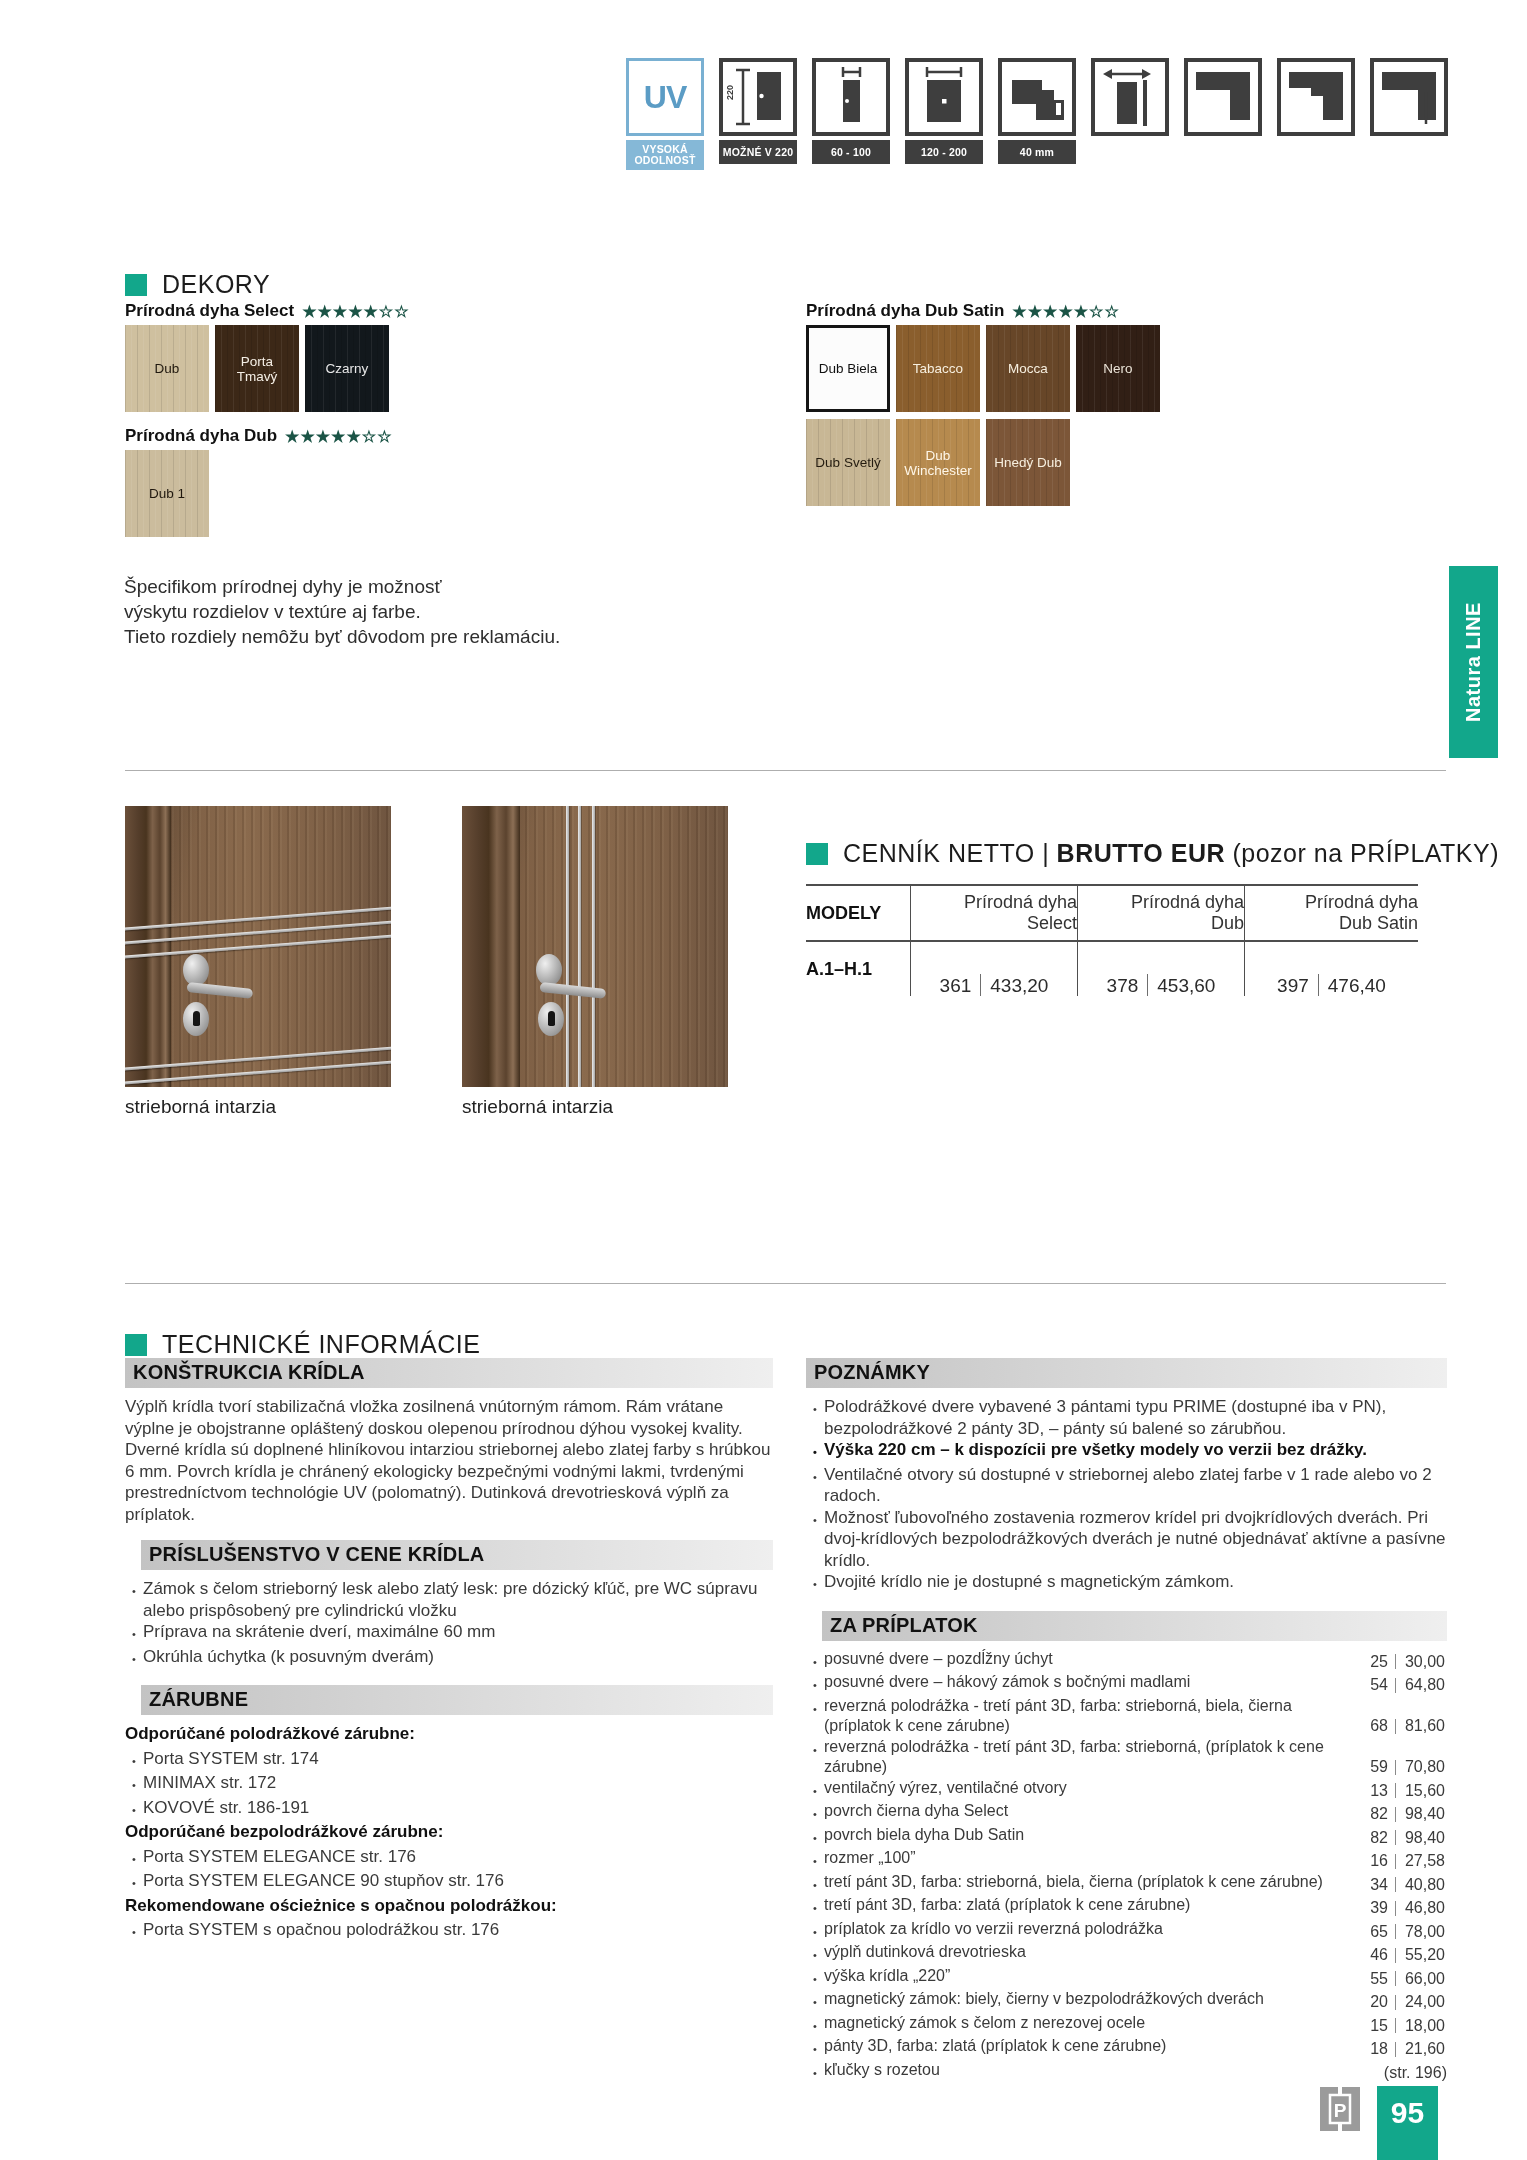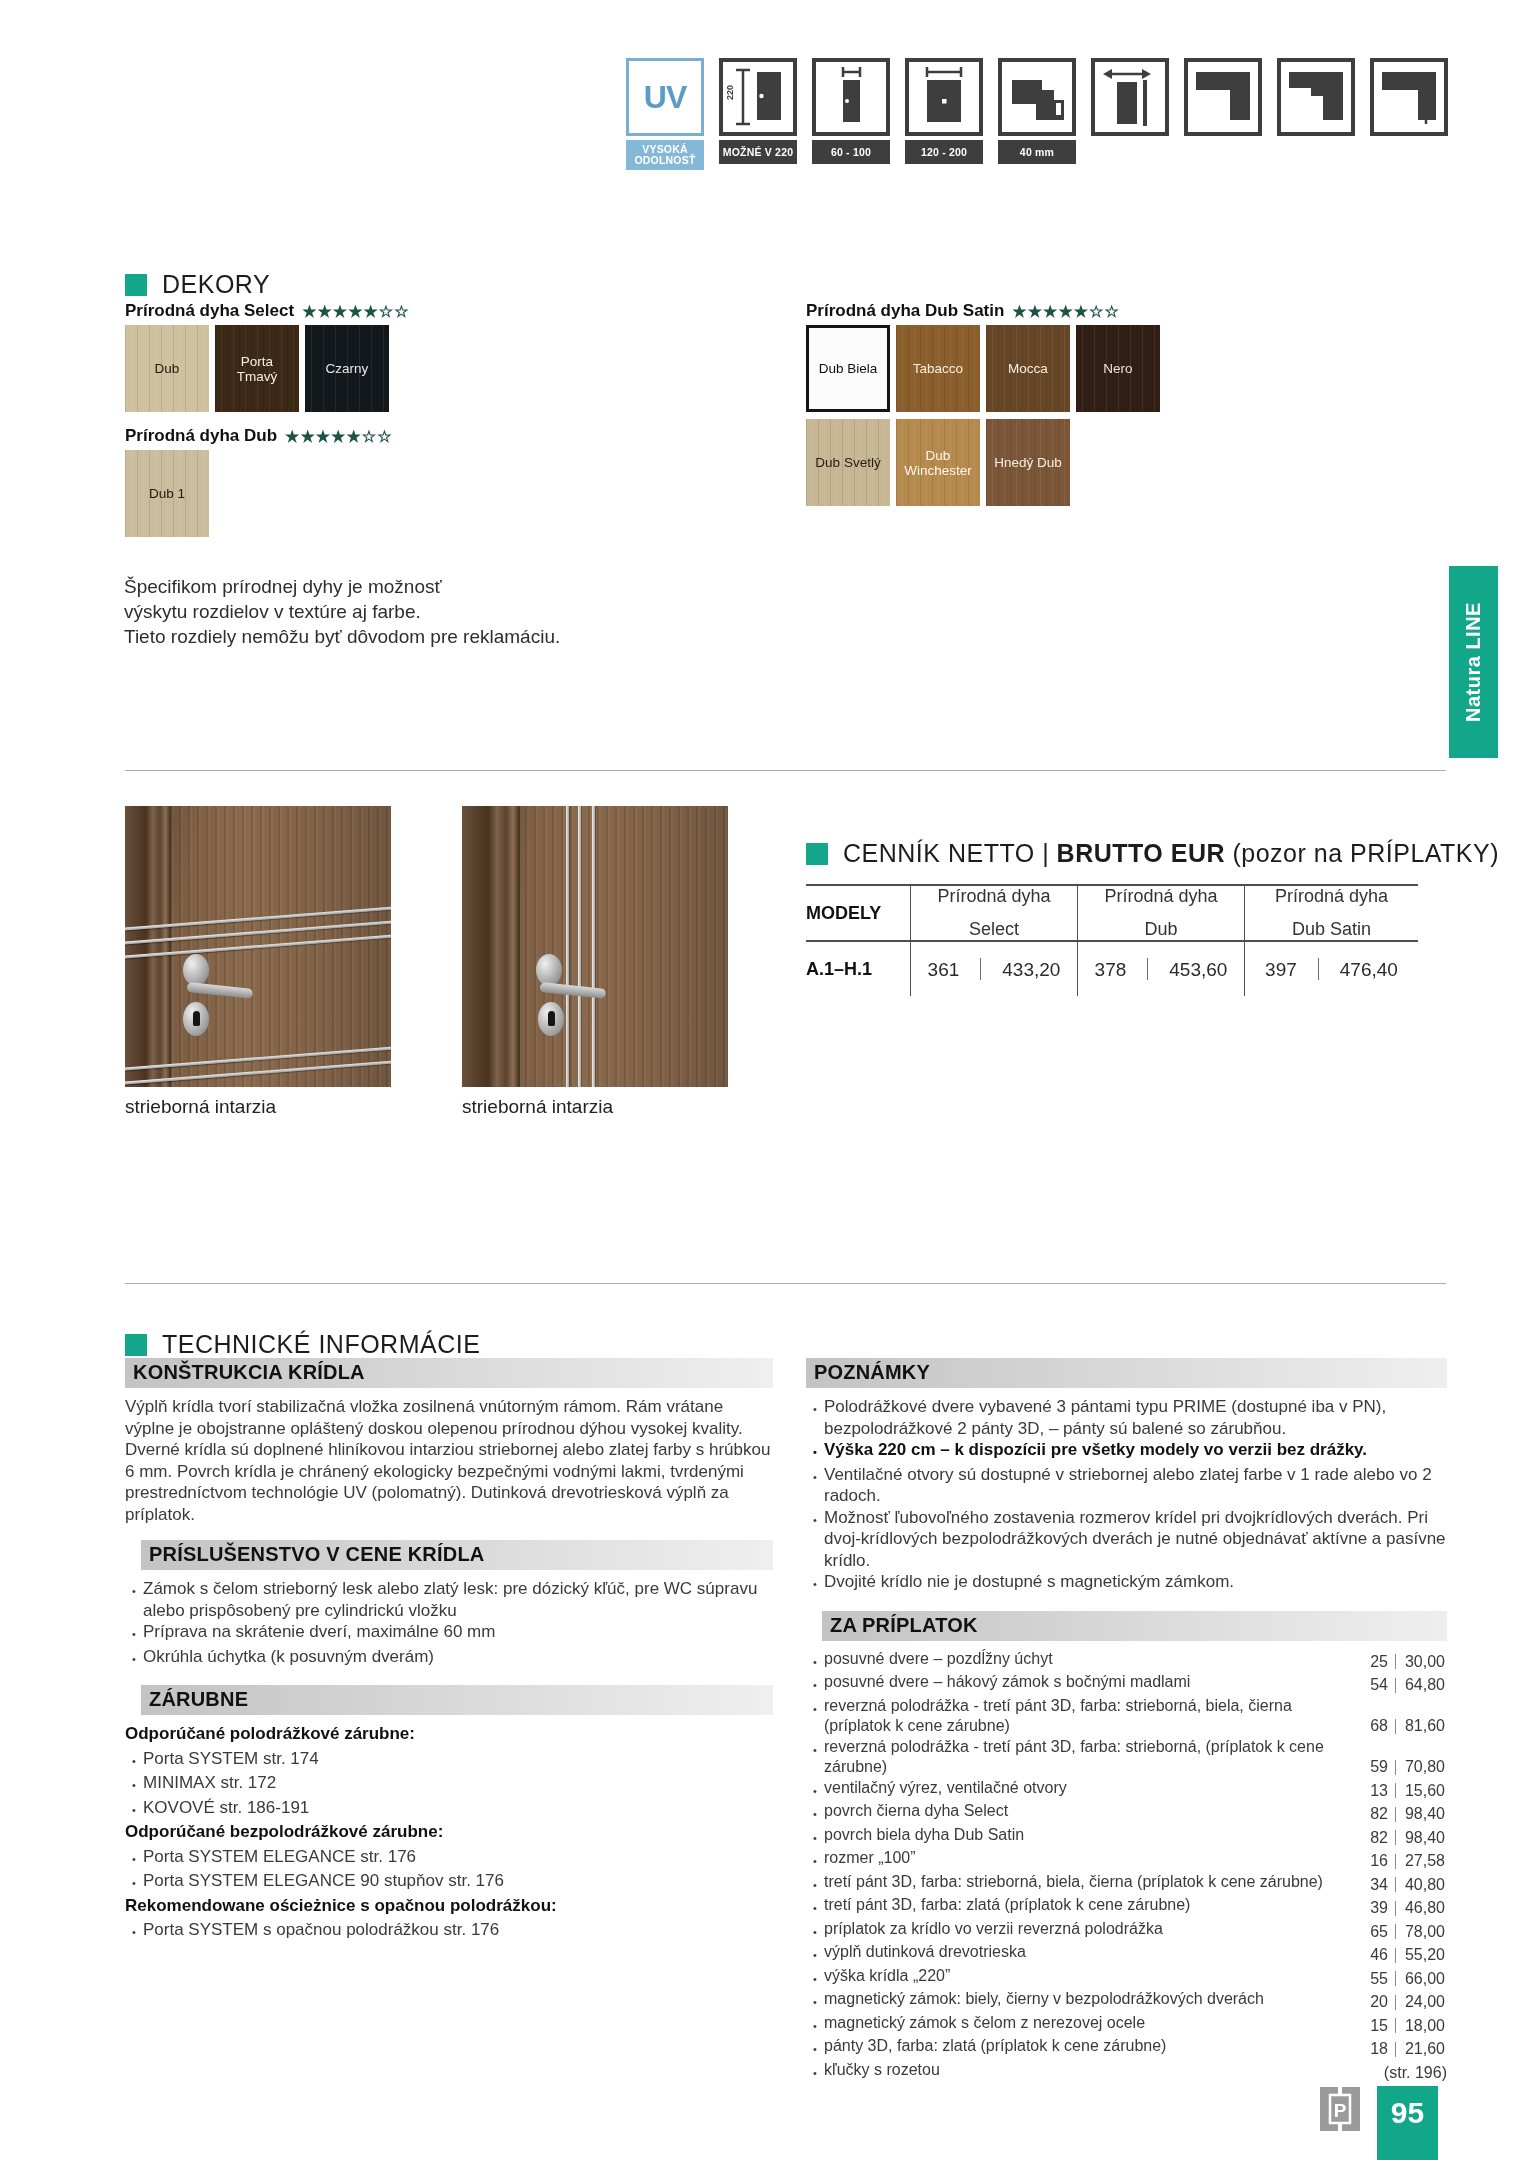--- a/index.html
+++ b/index.html
@@ -66,22 +66,22 @@
   .keyplate{position:absolute;width:26px;height:34px;border-radius:50%;
       background:radial-gradient(ellipse at 35% 30%,#efefef,#a3a3a3 65%,#777);}
   .keyhole{position:absolute;left:9.5px;top:9px;width:7px;height:15px;background:#151515;border-radius:4px 4px 2px 2px;}
   .caption{position:absolute;font-size:19px;color:#222;}
 
   
   .price-table{position:absolute;left:806px;top:884px;width:612px;}
   .pt-row{display:grid;grid-template-columns:104px 167px 167px 174px;}
   .pt-head{border-top:2px solid #4e4e4e;border-bottom:2px solid #4e4e4e;height:54px;}
   .pt-data{height:54px;}
-  .pt-c{border-left:1.5px solid #4e4e4e;display:flex;flex-direction:column;align-items:center;justify-content:center;
-        font-size:18px;color:#333;line-height:21px;text-align:center;gap:12px;}
+  .pt-c{border-left:1.5px solid #4e4e4e;display:flex;flex-direction:column;align-items:flex-end;justify-content:center;
+        font-size:18px;color:#333;line-height:21px;text-align:center;}
   .pt-data .pt-c{flex-direction:row;font-size:19px;color:#2b2b2b;}
   .pt-c0{display:flex;align-items:center;font-weight:bold;font-size:18px;color:#111;}
   .pt-bar{display:inline-block;width:1px;height:22px;background:#6e6e6e;margin:0 9px;}
 
   
   .col{position:absolute;top:1358px;}
   .col-left{left:125px;width:648px;}
   .col-right{left:806px;width:641px;}
   .bar-title{background:linear-gradient(90deg,#c3c3c3,#efefef);font-size:20px;font-weight:bold;color:#111;
              padding:3px 0 4px 8px;letter-spacing:0.2px;}

